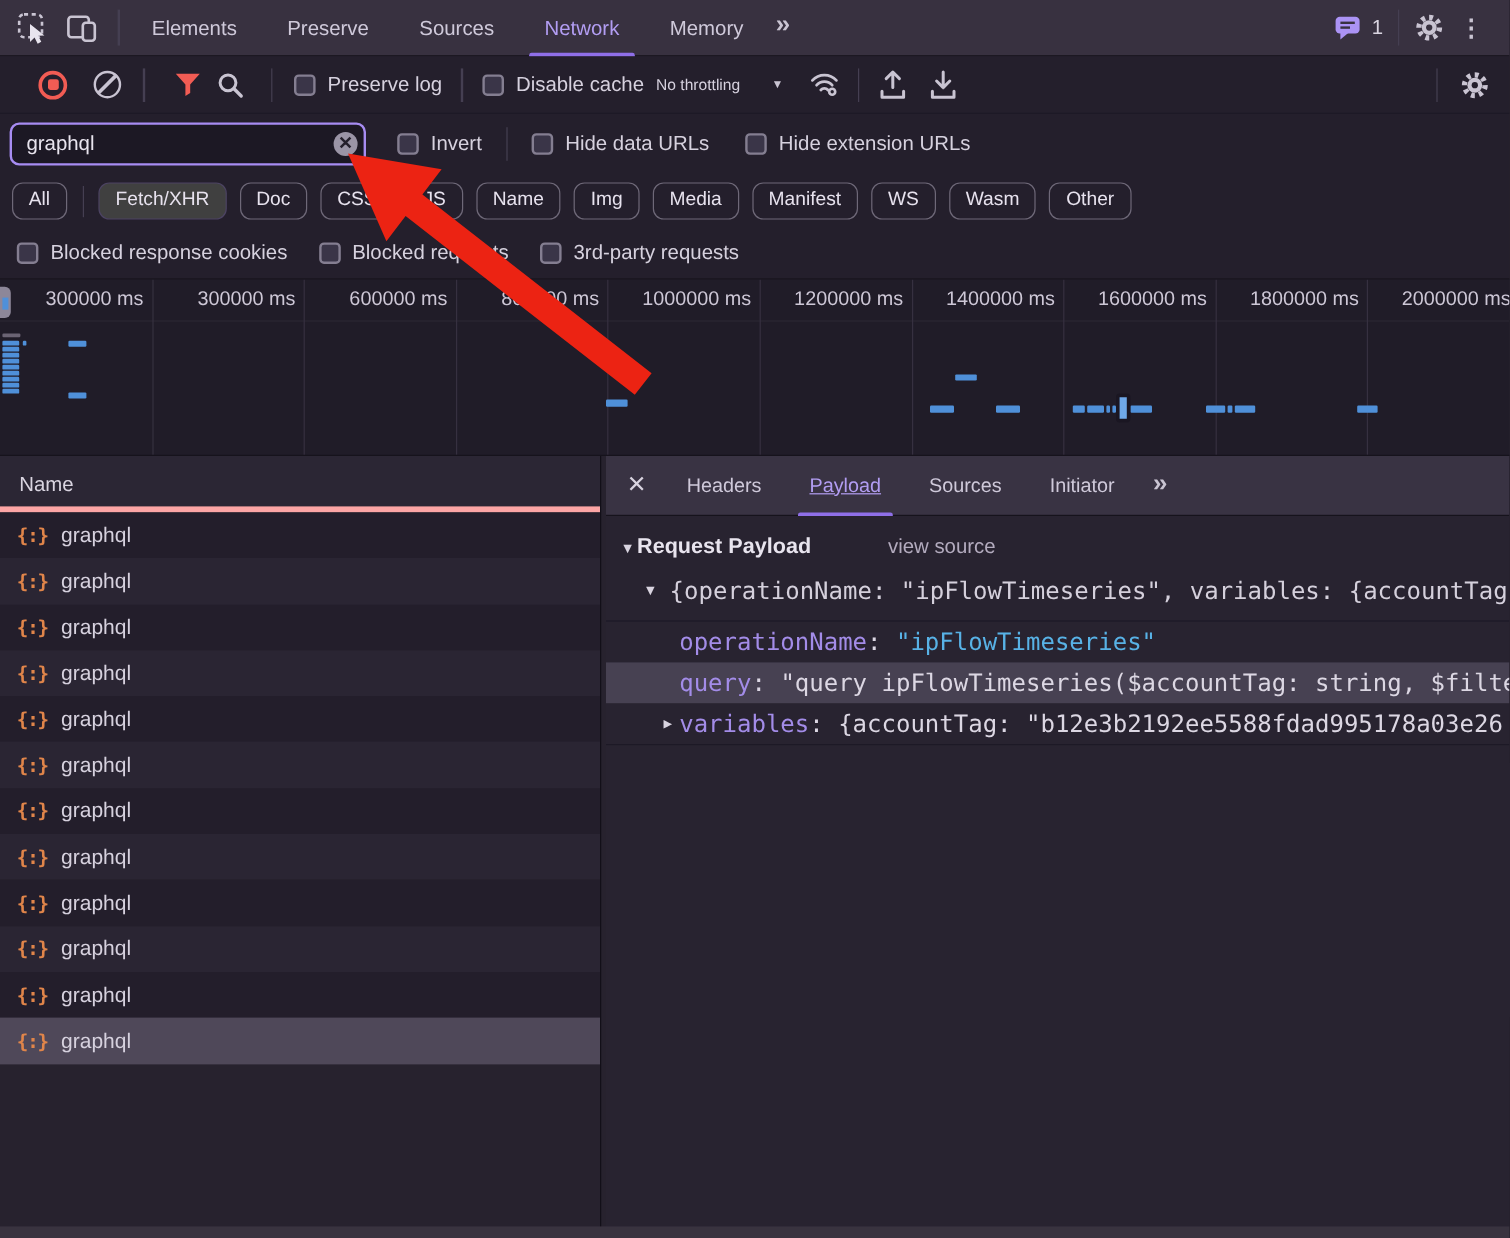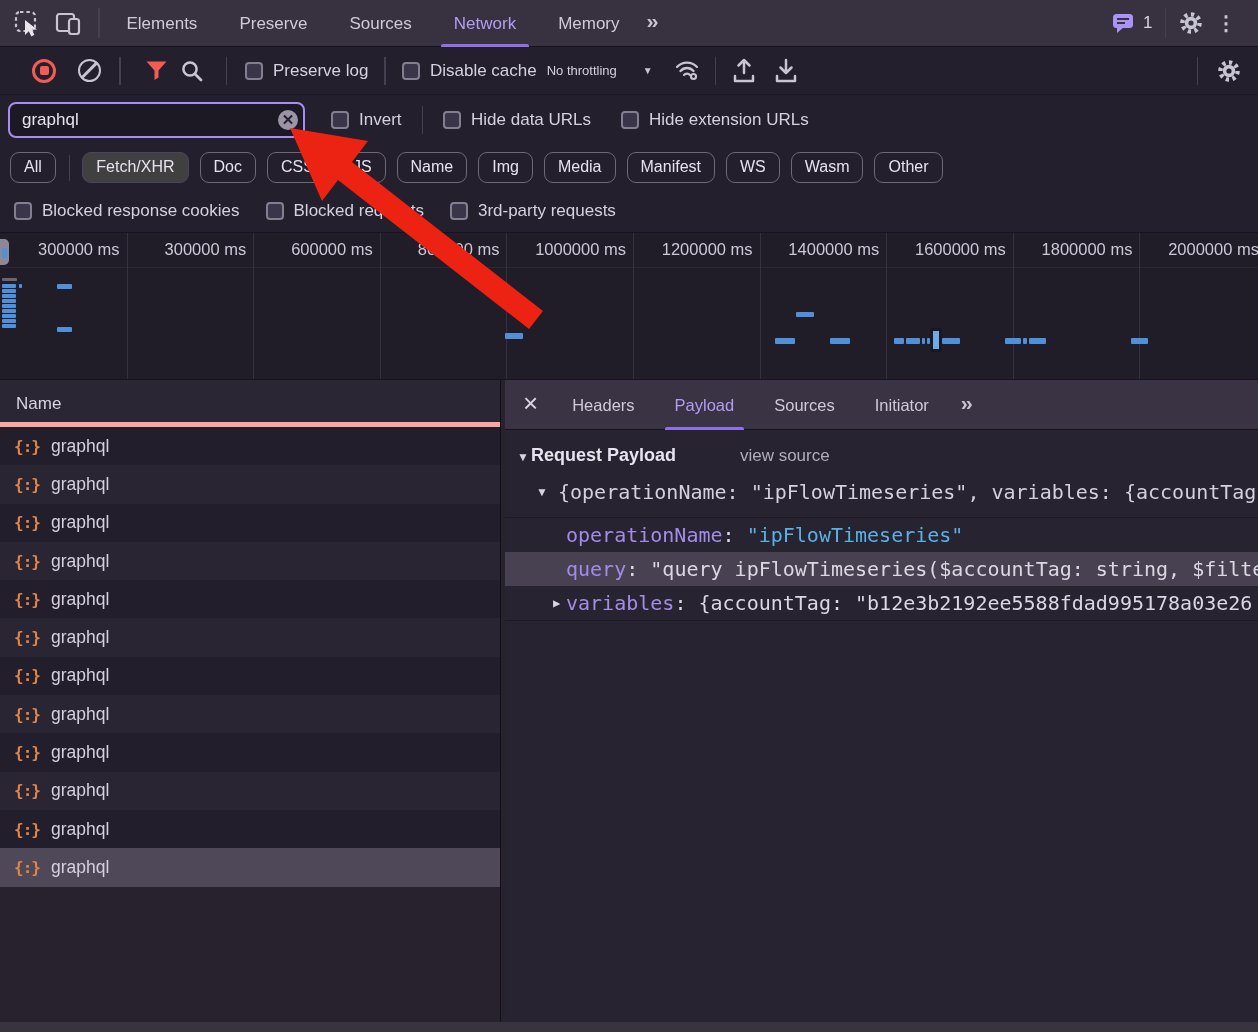--- a/index.html
+++ b/index.html
@@ -80,21 +80,21 @@
   .rrow.alt { background:#2a2533; }
   .rrow.sel { background:#4f4859; }
   .ricon { font-family:"DejaVu Sans Mono",monospace; font-weight:bold; font-size:16px; color:#e0854a;
     letter-spacing:-1px; margin-right:11px; }
   .rlabel { font-size:17.5px; color:#d6d1de; }
 
   #right { position:absolute; left:505px; top:380px; width:753px; bottom:0; background:#282330; overflow:hidden; }
   #dtabs { height:50px; background:#393343; border-bottom:1px solid #16131c; display:flex; align-items:center; }
   #dtabs .closex { font-size:26px; color:#d9d4e0; padding:0 14px 3px 18px; cursor:pointer; }
   .dtab { height:50px; line-height:50px; padding:0 20px; font-size:16.5px; color:#cfc9da; position:relative; cursor:pointer; }
-  .dtab.sel { color:#b29df2; }
+  .dtab.sel { color:#b29df2;text-decoration:underline; }
   .dtab.sel::after { content:""; position:absolute; left:10px; right:10px; bottom:0; height:3px; background:#8f6fe8; border-radius:2px 2px 0 0; }
   #dtabs .moretabs { margin-left:6px; }
 
   
   #rp-head { margin:15px 0 0 12px; display:flex; align-items:baseline; }
   #rp-head .exp { font-size:12px; color:#d9d4e0; margin-right:2px; }
   #rp-title { font-size:18px; font-weight:bold; color:#e8e4ee; }
   #rp-viewsource { font-size:17px; color:#b3abbe; margin-left:64px; cursor:pointer; }
   #rp-summary { margin-top:14px; padding-left:31px; display:flex; align-items:center; white-space:nowrap; overflow:hidden; }
   #rp-summary .exp { font-size:12px; color:#d9d4e0; width:22px; flex:0 0 auto; cursor:pointer; }

